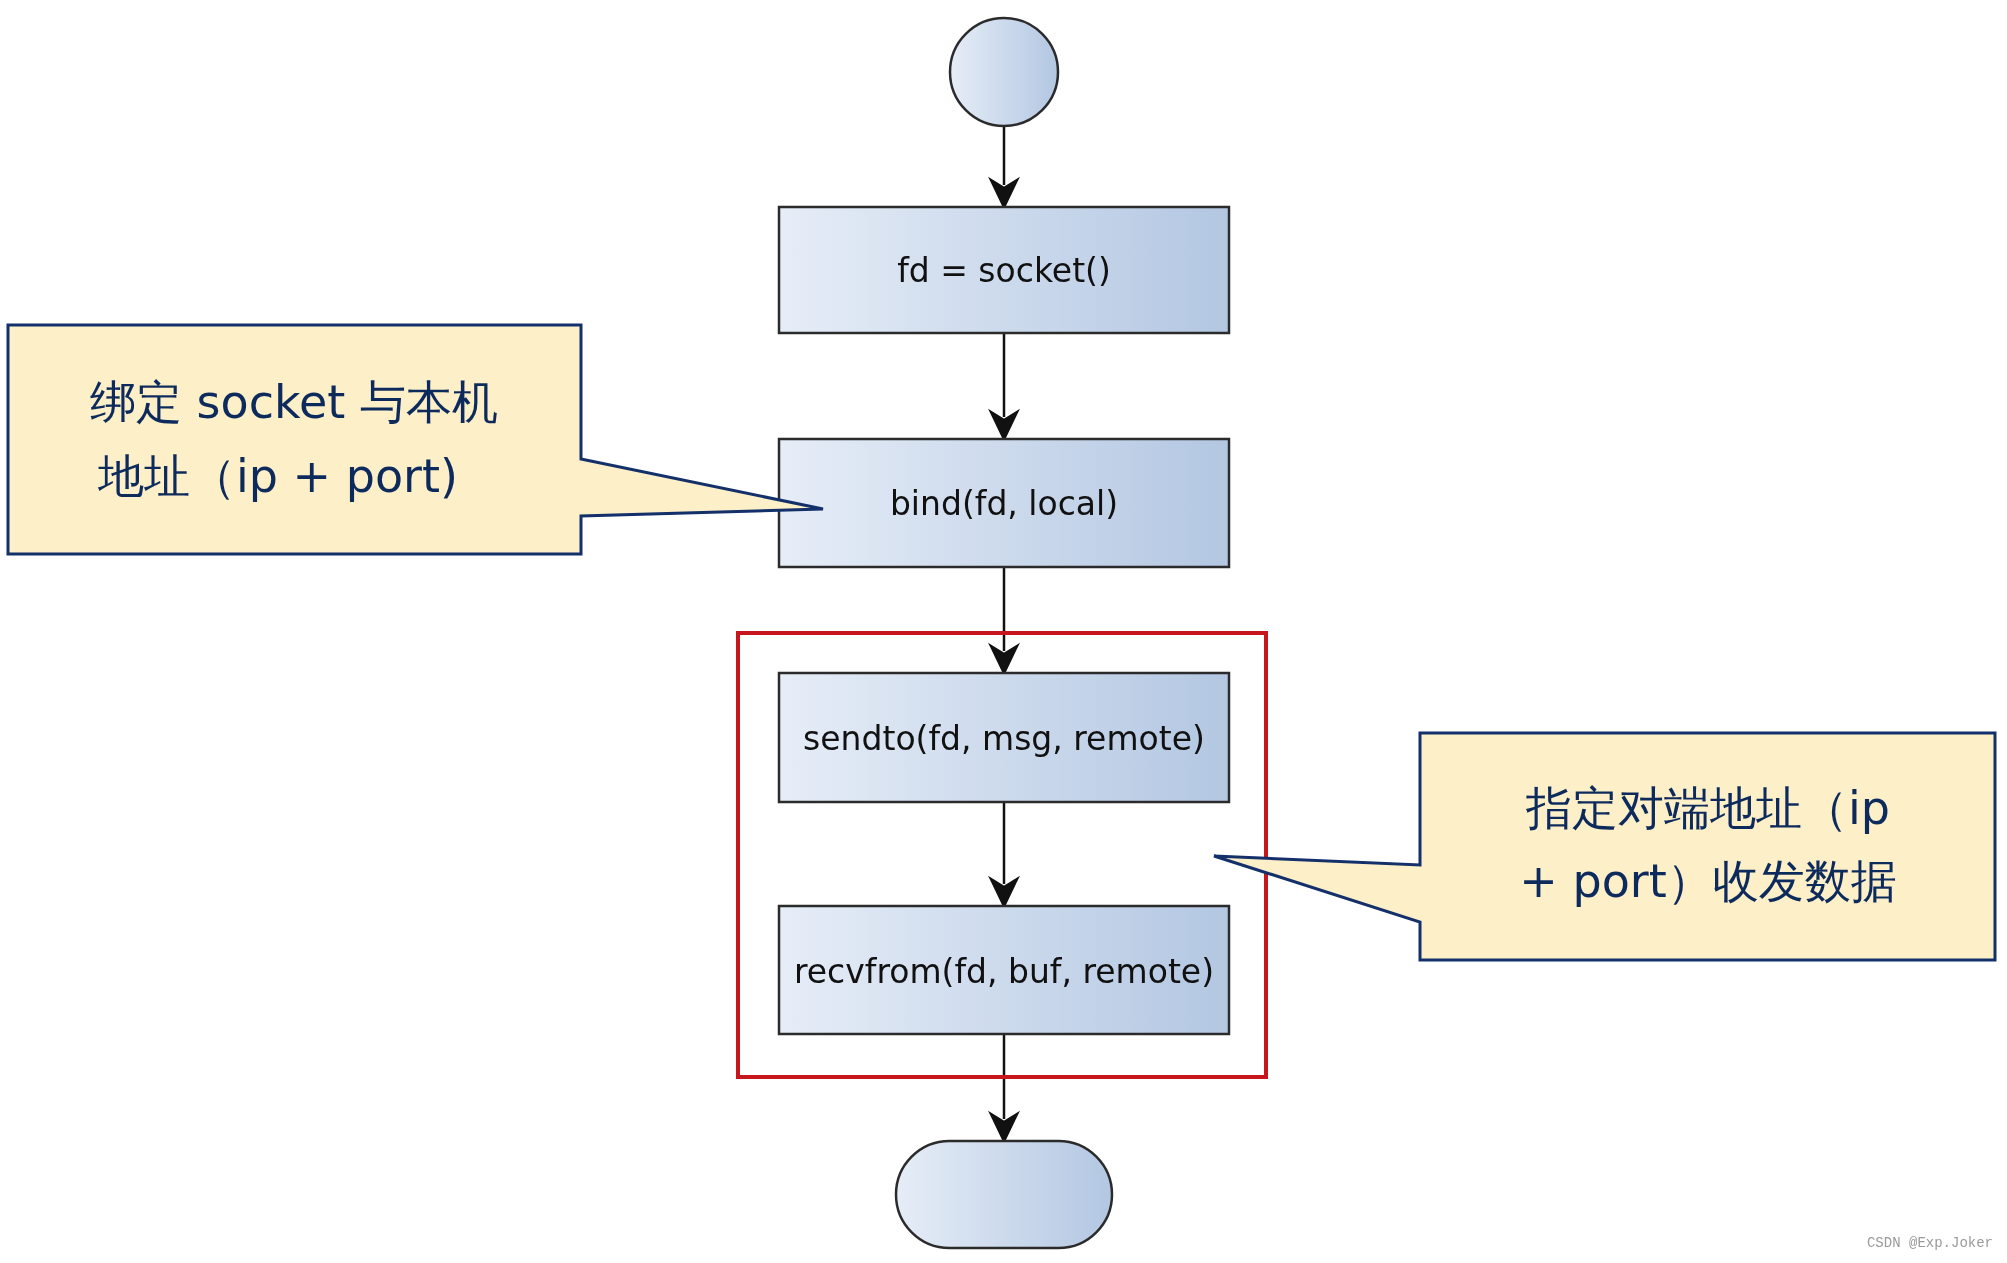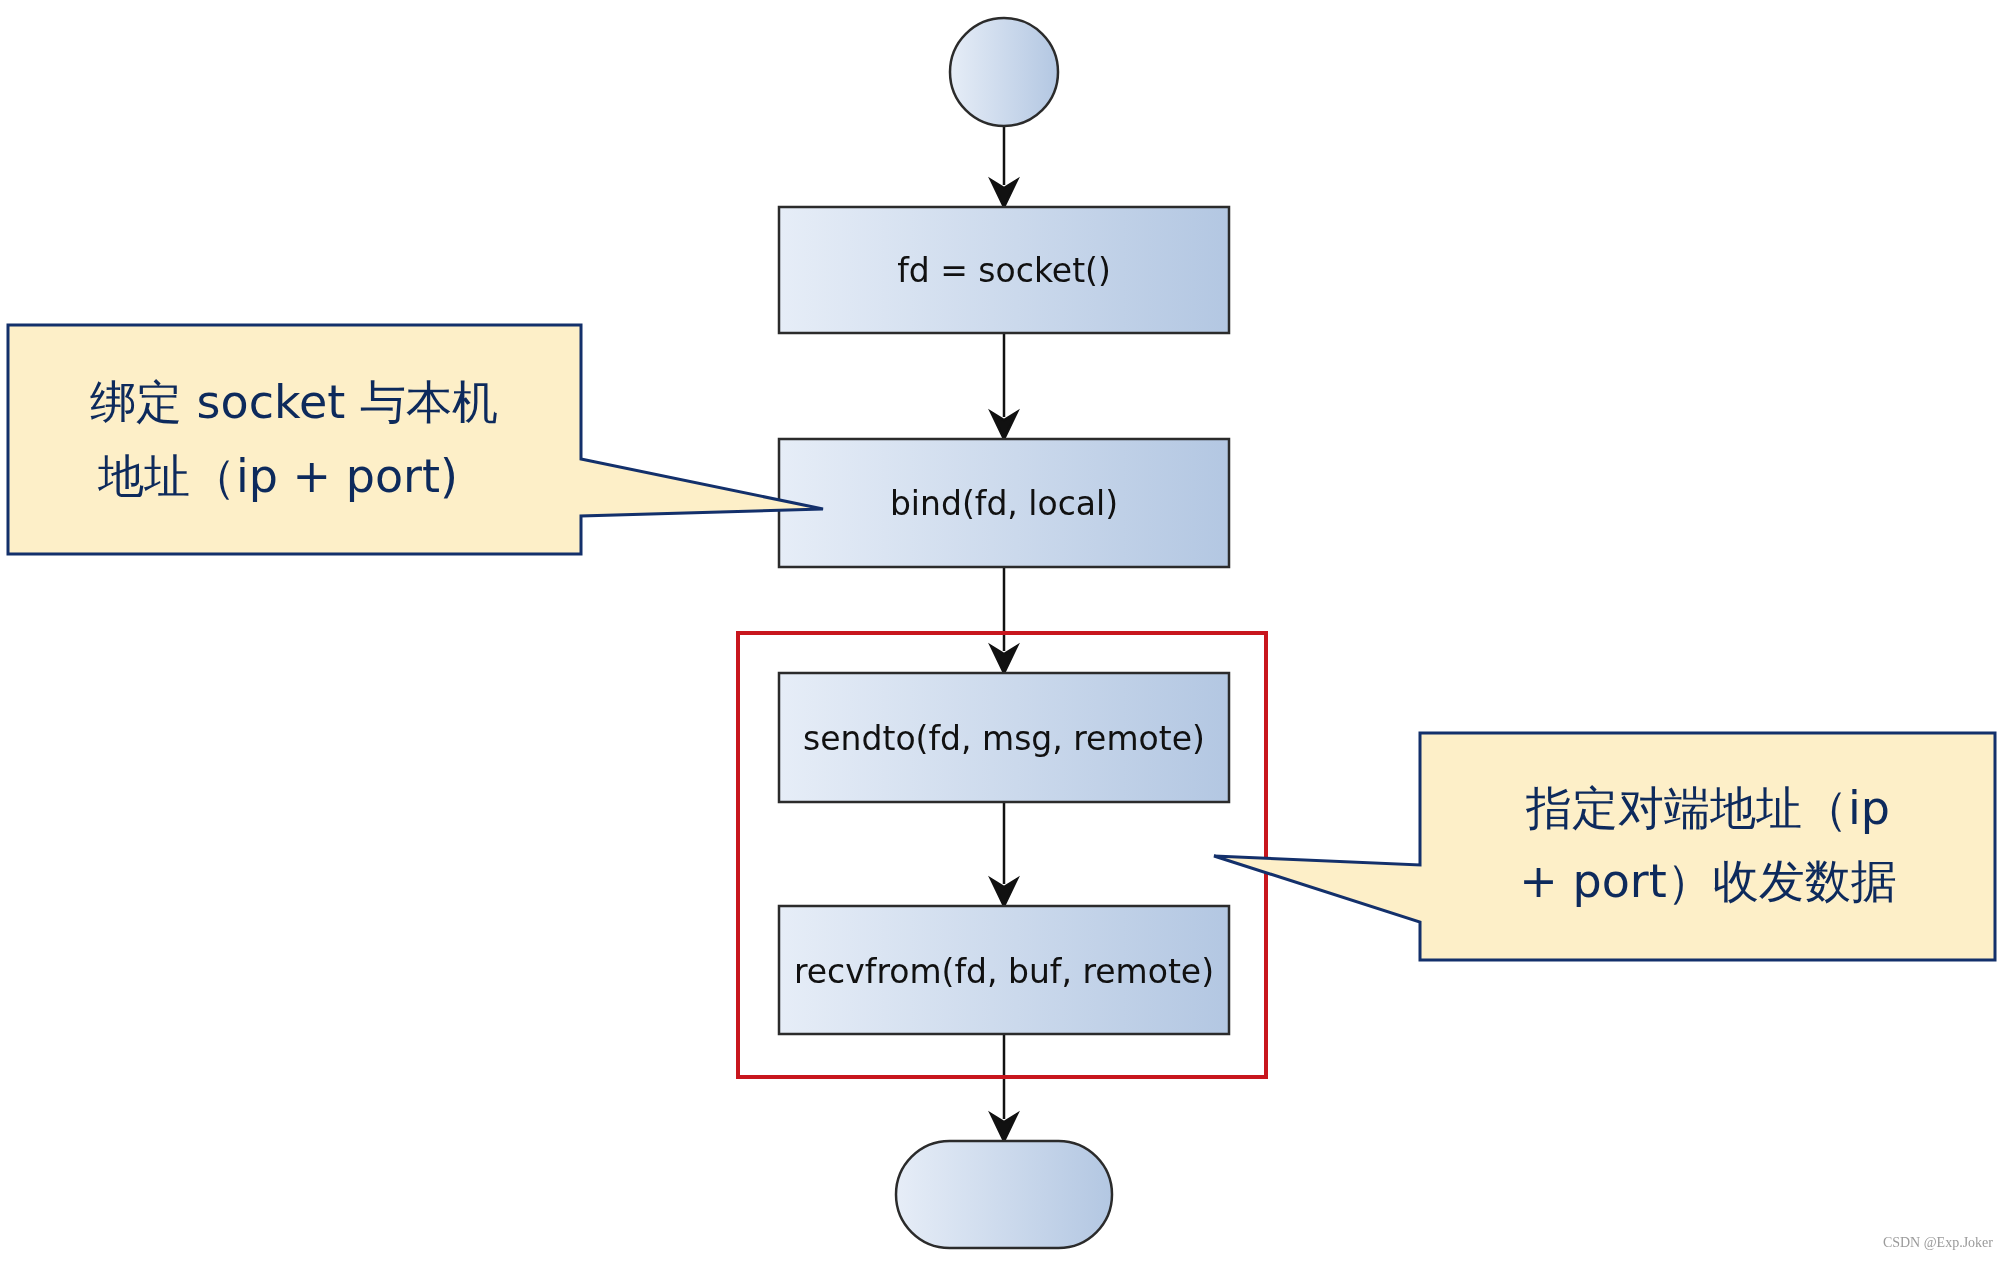--- a/index.html
+++ b/index.html
@@ -1,21 +1,21 @@
 <!DOCTYPE html>
 <html><head>
 <meta charset="utf-8">
 <style>
   html, body { margin:0; padding:0; background:#ffffff; }
   body { width:2007px; height:1263px; position:relative; overflow:hidden;
          font-family:"DejaVu Sans", sans-serif; }
   svg#diagram { position:absolute; left:0; top:0; }
   .node-text { font-family:"DejaVu Sans", sans-serif; font-size:33px; fill:#111111; }
   .callout-text { font-family:"DejaVu Sans", sans-serif; font-size:46px; fill:#0d2a5c; }
-  .watermark { position:absolute; right:14px; bottom:12px; font-family:Liberation Serif, serif;
+  .watermark { position:absolute; right:14px; bottom:12px; font-family:Liberation Mono, monospace;
                font-size:14px; color:#9a9a9a; }
 </style>
 </head>
 <body>
 
 <svg id="diagram" width="2007" height="1263" viewBox="0 0 2007 1263" xmlns="http://www.w3.org/2000/svg">
   <defs>
     <linearGradient id="nodeGrad" x1="0" y1="0" x2="1" y2="0">
       <stop offset="0" id="g0" stop-color="#e6edf7"></stop>
       <stop offset="1" id="g1" stop-color="#b3c7e2"></stop>

